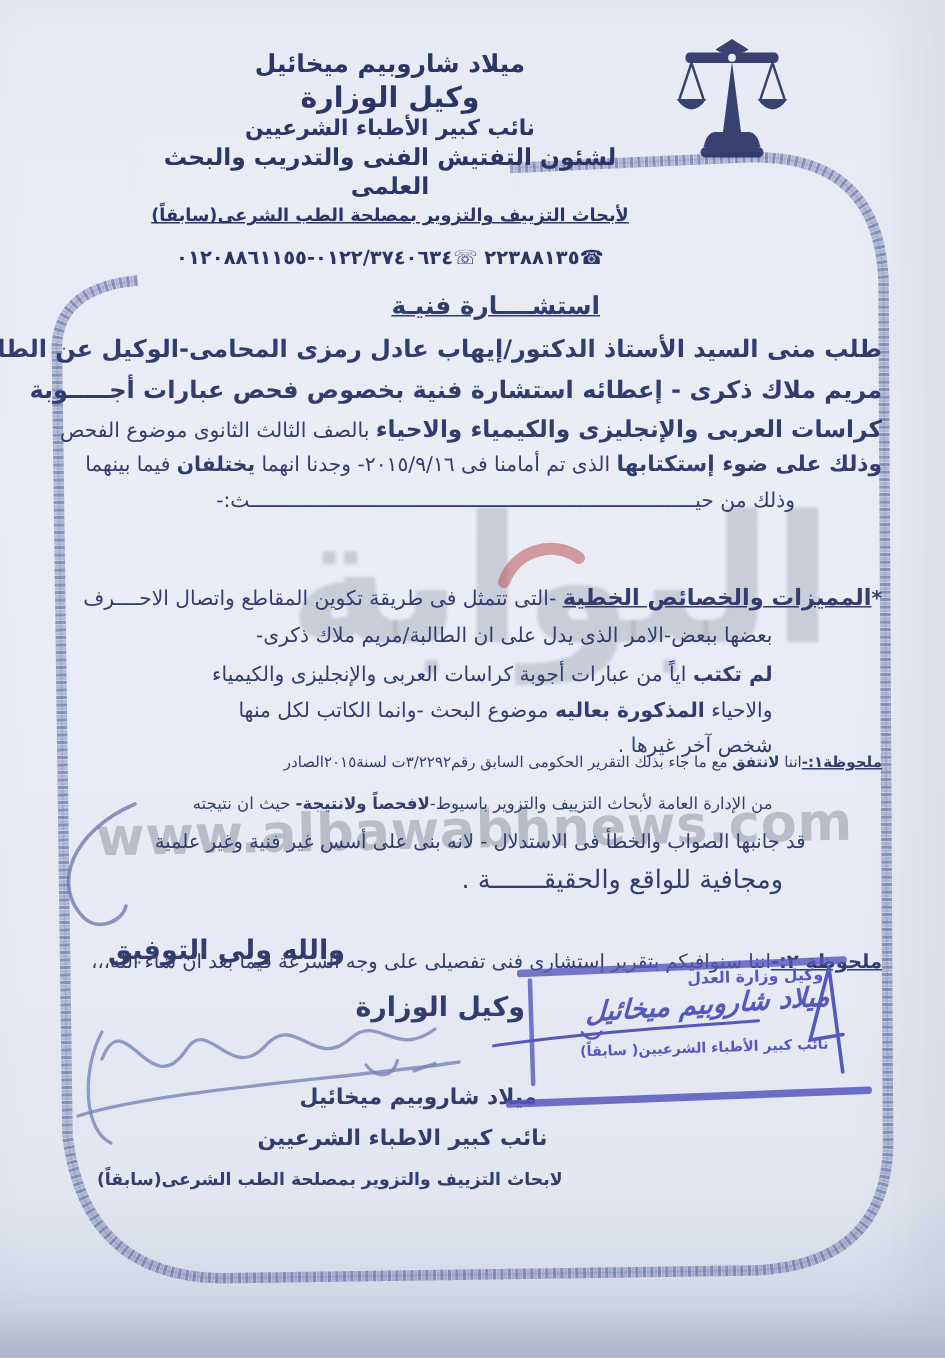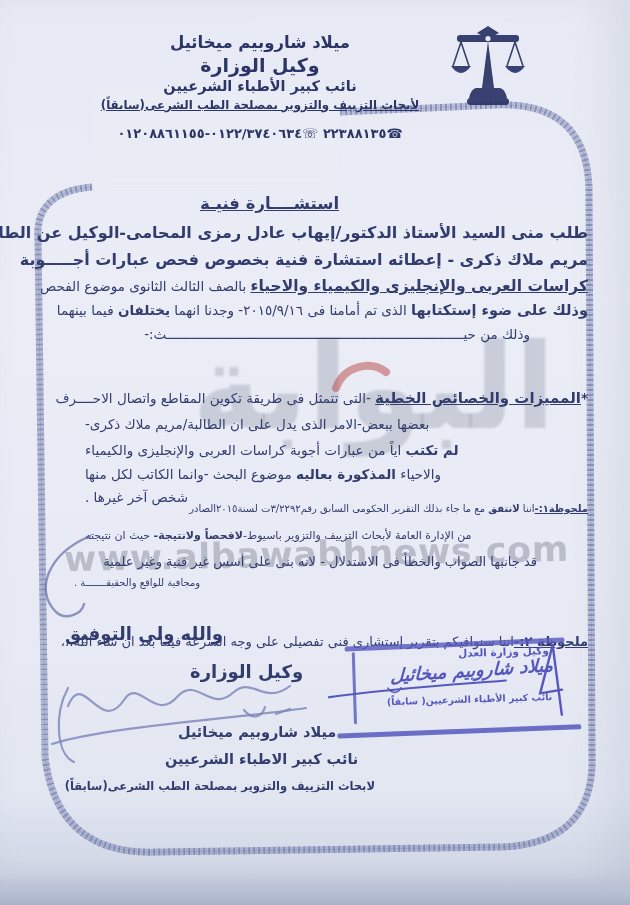--- a/index.html
+++ b/index.html
@@ -4,21 +4,21 @@
 <style>
   html,body{margin:0;padding:0;}
   body{width:630px;height:905px;overflow:hidden;background:#dde2ee;
        font-family:"DejaVu Sans",sans-serif;}
   .sheet{position:absolute;left:0;top:0;width:630px;height:905px;
     background:linear-gradient(180deg,#e7eaf4 0%,#eaedf6 35%,#e7eaf4 70%,#e2e6f1 88%,#d3d9e7 95%,#bfc6d8 100%);
     box-shadow:inset -22px -12px 40px rgba(90,100,130,.10);}
   .ln{position:absolute;direction:rtl;white-space:nowrap;color:#323d6e;}
   .b{font-weight:bold;}
   .u{text-decoration:underline;}
-  .ctr{text-align:left;}
+  .ctr{text-align:right;}
   .hdr{position:absolute;left:88px;top:33px;width:344px;text-align:center;color:#2b3566;direction:rtl;}
   .hdr div{line-height:1.25;}
   .wm-logo{position:absolute;left:192px;top:318px;font-size:118px;font-weight:bold;
     color:rgba(126,131,149,.30);filter:blur(1.2px);direction:rtl;z-index:2;}
   .wm-url{position:absolute;left:64px;top:534px;font-size:35px;font-weight:bold;letter-spacing:.5px;
     color:rgba(118,124,141,.42);transform:rotate(-1.2deg);z-index:2;font-family:"DejaVu Sans",sans-serif;}
   .txt{z-index:4;}
   .stamp{position:absolute;left:328px;top:634px;width:256px;height:112px;color:#5558bd;
     transform:rotate(-1.8deg);z-index:5;}
   .stamp .bar{position:absolute;background:currentColor;border-radius:2px;}
@@ -62,35 +62,36 @@
       <polygon points="38,15 44,62 32,62"></polygon>
       <path d="M26,62 h24 q5,1 7,10 h-38 q2,-9 7,-10 z"></path>
       <rect x="17" y="72" width="42" height="7" rx="3.5"></rect>
     </g>
   </svg>
 
   <div class="hdr txt">
     <div class="b" style="font-size:16.5px;">ميلاد شاروبيم ميخائيل</div>
     <div class="b" style="font-size:19px;letter-spacing:1px;">وكيل الوزارة</div>
     <div class="b" style="font-size:14.5px;">نائب كبير الأطباء الشرعيين</div>
+    <div class="b" style="font-size:15.5px;">لشئون التفتيش الفنى والتدريب والبحث العلمى</div>
     <div class="b u" style="font-size:11.8px;margin-top:2px;">لأبحاث التزييف والتزوير بمصلحة الطب الشرعى(سابقاً)</div>
     <div class="b" style="font-size:13px;margin-top:14px;direction:rtl;">
       <span>☎</span><span>٢٢٣٨٨١٣٥</span>
       <span>☏</span><span>٠١٢٢/٣٧٤٠٦٣٤-٠١٢٠٨٨٦١١٥٥</span>
     </div>
   </div>
 
   <div class="ln txt b ctr" style="left:200px;top:194px;width:200px;font-size:16.5px;border-bottom:0;">
     <span class="u">استشــــارة فنيـة</span>
   </div>
 
   <div class="ln txt b" style="left:40px;top:223px;width:548px;font-size:16px;"><span>طلب منى السيد الأستاذ الدكتور/إيهاب عادل رمزى المحامى-الوكيل عن الطالبة/</span></div>
   <div class="ln txt b" style="left:40px;top:250px;width:548px;font-size:16px;"><span>مريم ملاك ذكرى - إعطائه استشارة فنية بخصوص فحص عبارات أجـــــوبة</span></div>
   <div class="ln txt" style="left:40px;top:277px;width:548px;font-size:13.5px;">
-    <span class="b" style="font-size:15.5px;text-decoration:underline;">كراسات العربى والإنجليزى والكيمياء والاحياء</span><span> بالصف الثالث الثانوى موضوع الفحص</span>
+    <span class="b" style="font-size:15.5px;">كراسات العربى والإنجليزى والكيمياء والاحياء</span><span> بالصف الثالث الثانوى موضوع الفحص</span>
   </div>
   <div class="ln txt" style="left:40px;top:302px;width:548px;font-size:13.5px;">
     <span class="b" style="font-size:14.5px;">وذلك على ضوء إستكتابها</span><span> الذى تم أمامنا فى ٢٠١٥/٩/١٦- وجدنا انهما </span><span class="b">يختلفان</span><span> فيما بينهما</span>
   </div>
   <div class="ln txt" style="left:40px;top:326px;width:490px;font-size:13.5px;"><span>وذلك من حيـــــــــــــــــــــــــــــــــــــــــــــــــــــــــــــــــــــــــــث:-</span></div>
 
 
   <div class="ln txt" style="left:40px;top:389px;width:548px;font-size:13.5px;">
     <span class="b">*</span><span class="b u" style="font-size:15px;">المميزات والخصائص الخطية</span><span> -التى تتمثل فى طريقة تكوين المقاطع واتصال الاحــــرف</span>
   </div>
@@ -103,21 +104,21 @@
   </div>
   <div class="ln txt ctr" style="left:85px;top:489px;width:430px;font-size:13.5px;"><span>شخص آخر غيرها .</span></div>
 
   <div class="ln txt" style="left:40px;top:503px;width:548px;font-size:10px;">
     <span class="b u">ملحوظة١:-</span><span>اننا </span><span class="b">لانتفق</span><span> مع ما جاء بذلك التقرير الحكومى السابق رقم٣/٢٢٩٢ت لسنة٢٠١٥الصادر</span>
   </div>
   <div class="ln txt ctr" style="left:85px;top:529px;width:430px;font-size:11px;">
     <span>من الإدارة العامة لأبحاث التزييف والتزوير باسيوط-</span><span class="b">لافحصاً ولانتيجة-</span><span> حيث ان نتيجته</span>
   </div>
   <div class="ln txt ctr" style="left:85px;top:554px;width:430px;font-size:13px;padding-left:22px;"><span>قد جانبها الصواب والخطأ فى الاستدلال - لانه بنى على أسس غير فنية وغير علمية</span></div>
-  <div class="ln txt ctr" style="left:74px;top:577px;width:430px;font-size:10px;"><span>ومجافية للواقع والحقيقـــــــة .</span></div>
+  <div class="ln txt ctr" style="left:92px;top:577px;width:430px;font-size:17px;"><span>ومجافية للواقع والحقيقـــــــة .</span></div>
 
   <div class="ln txt" style="left:40px;top:634px;width:548px;font-size:13px;">
     <span class="b u">ملحوظة ٢:-</span><span>اننا سنوافيكم بتقرير إستشارى فنى تفصيلى على وجه السرعة فيما بعد ان شاء الله،،،</span>
   </div>
 
   <div class="ln txt b ctr" style="left:65px;top:623px;width:165px;font-size:18px;"><span>والله ولى التوفيق</span></div>
 
   <svg style="position:absolute;left:28px;top:530px;z-index:5;" width="80" height="100" viewBox="0 0 80 100">
     <path d="M 62,6 C 20,24 6,60 28,82 C 38,91 54,84 56,74" stroke="rgba(100,110,165,.7)" stroke-width="2.4" fill="none" stroke-linecap="round"></path>
   </svg>

